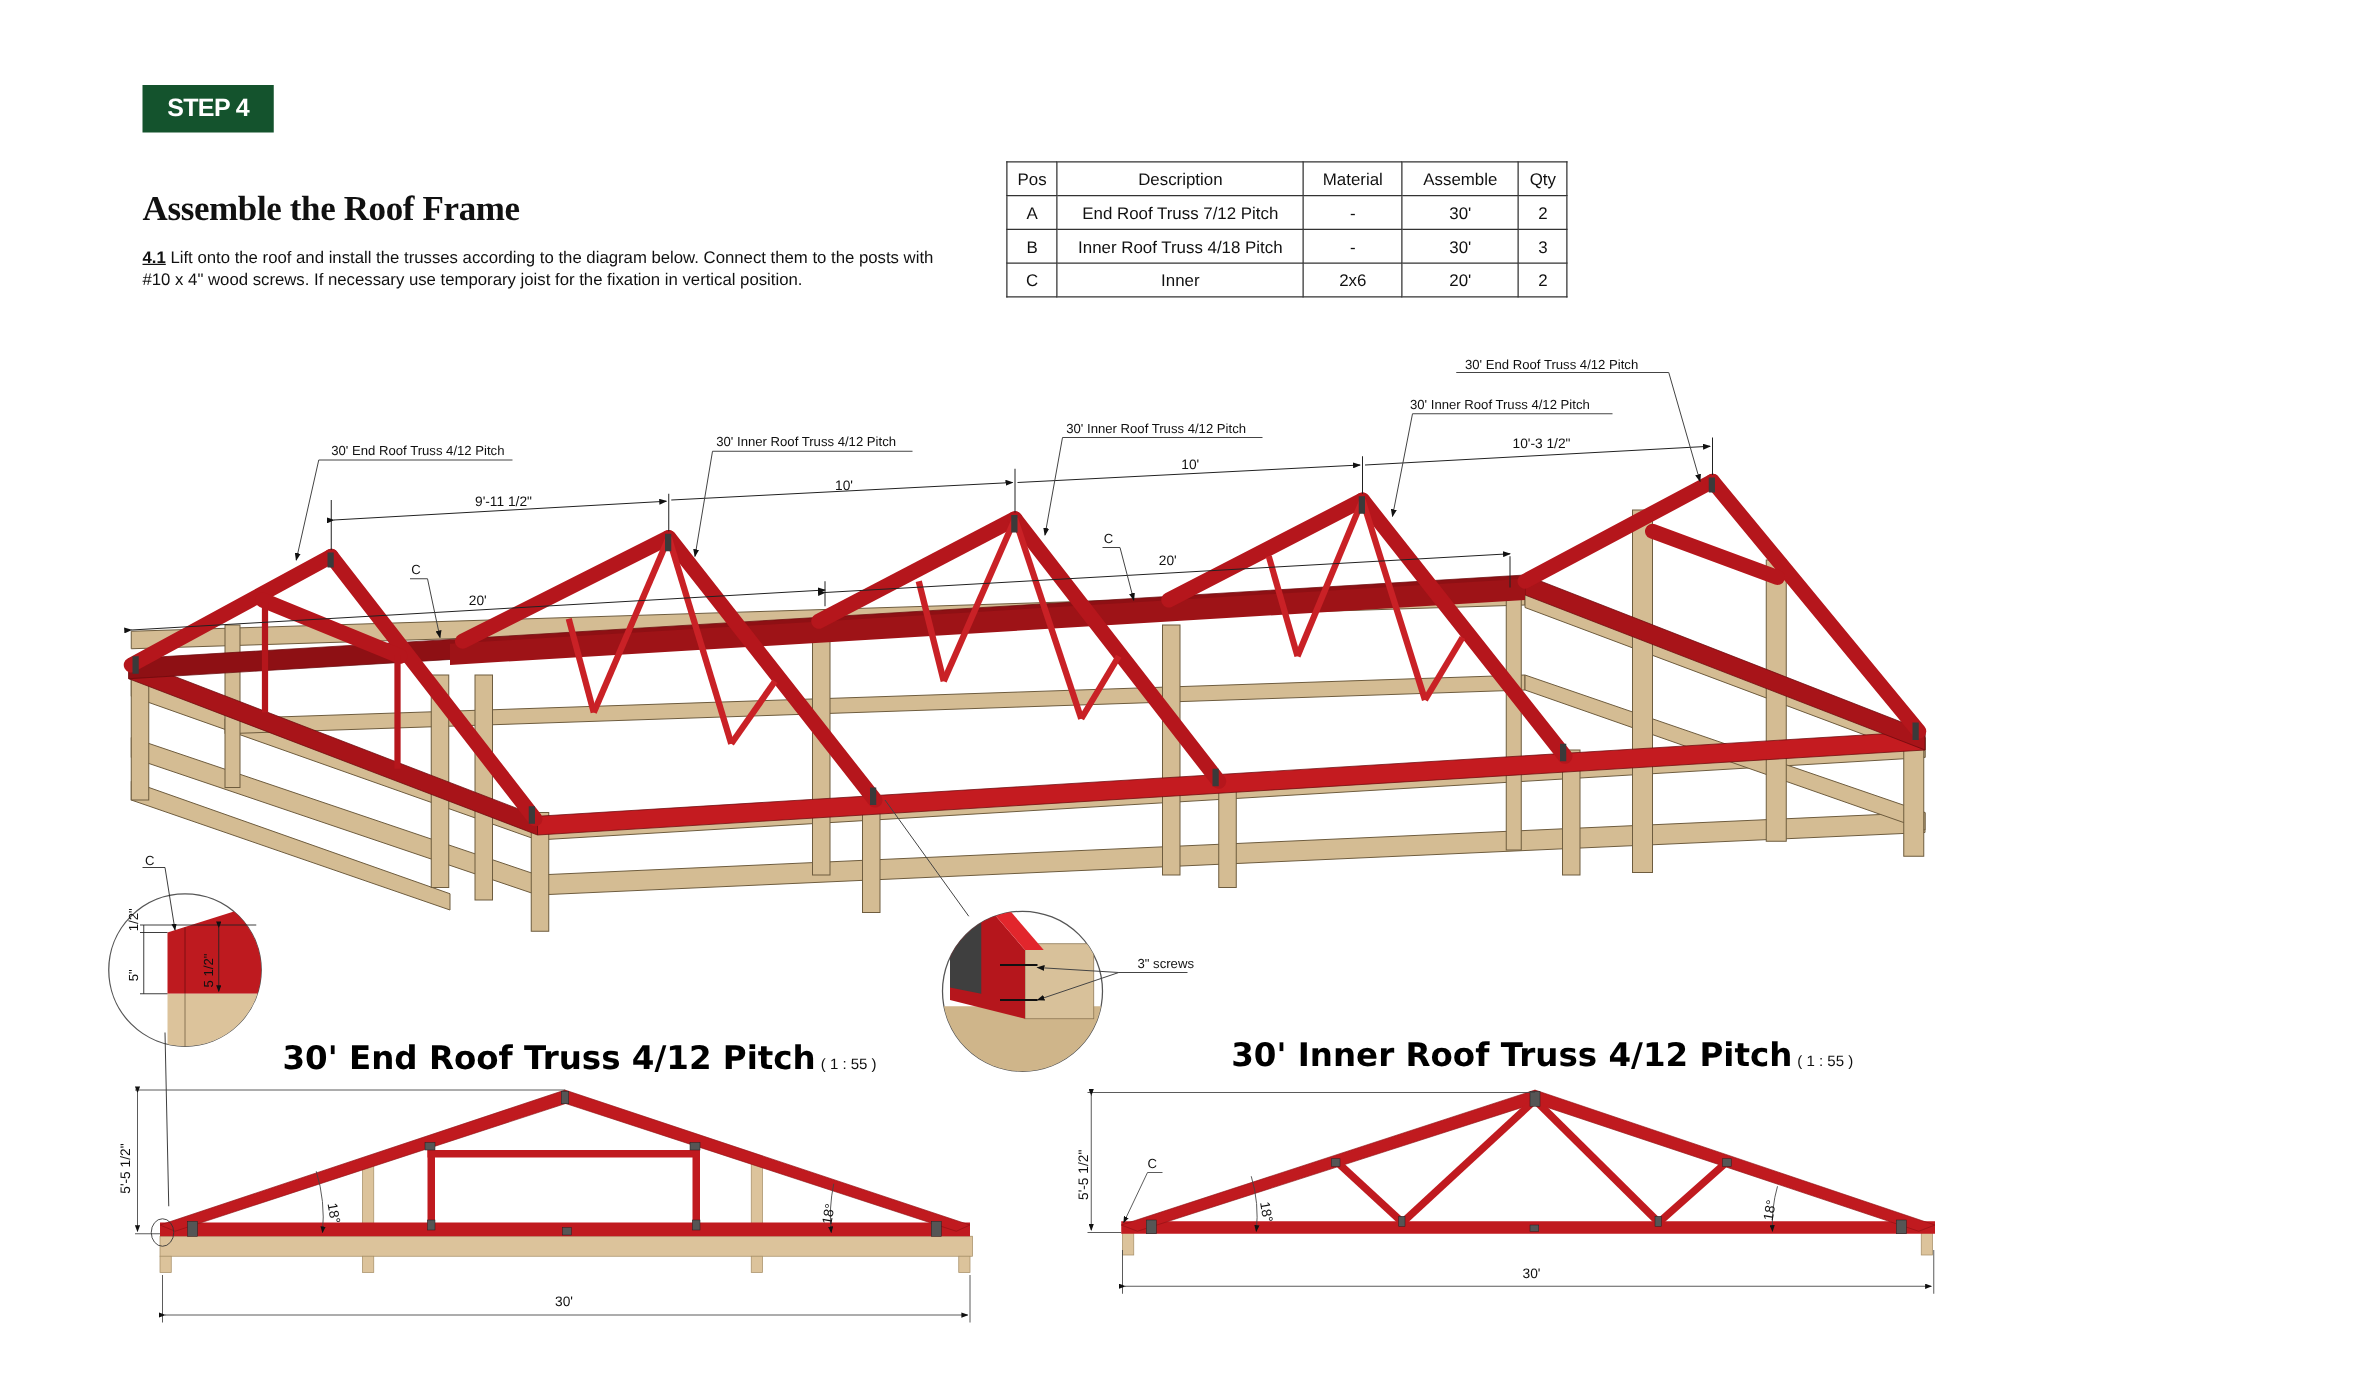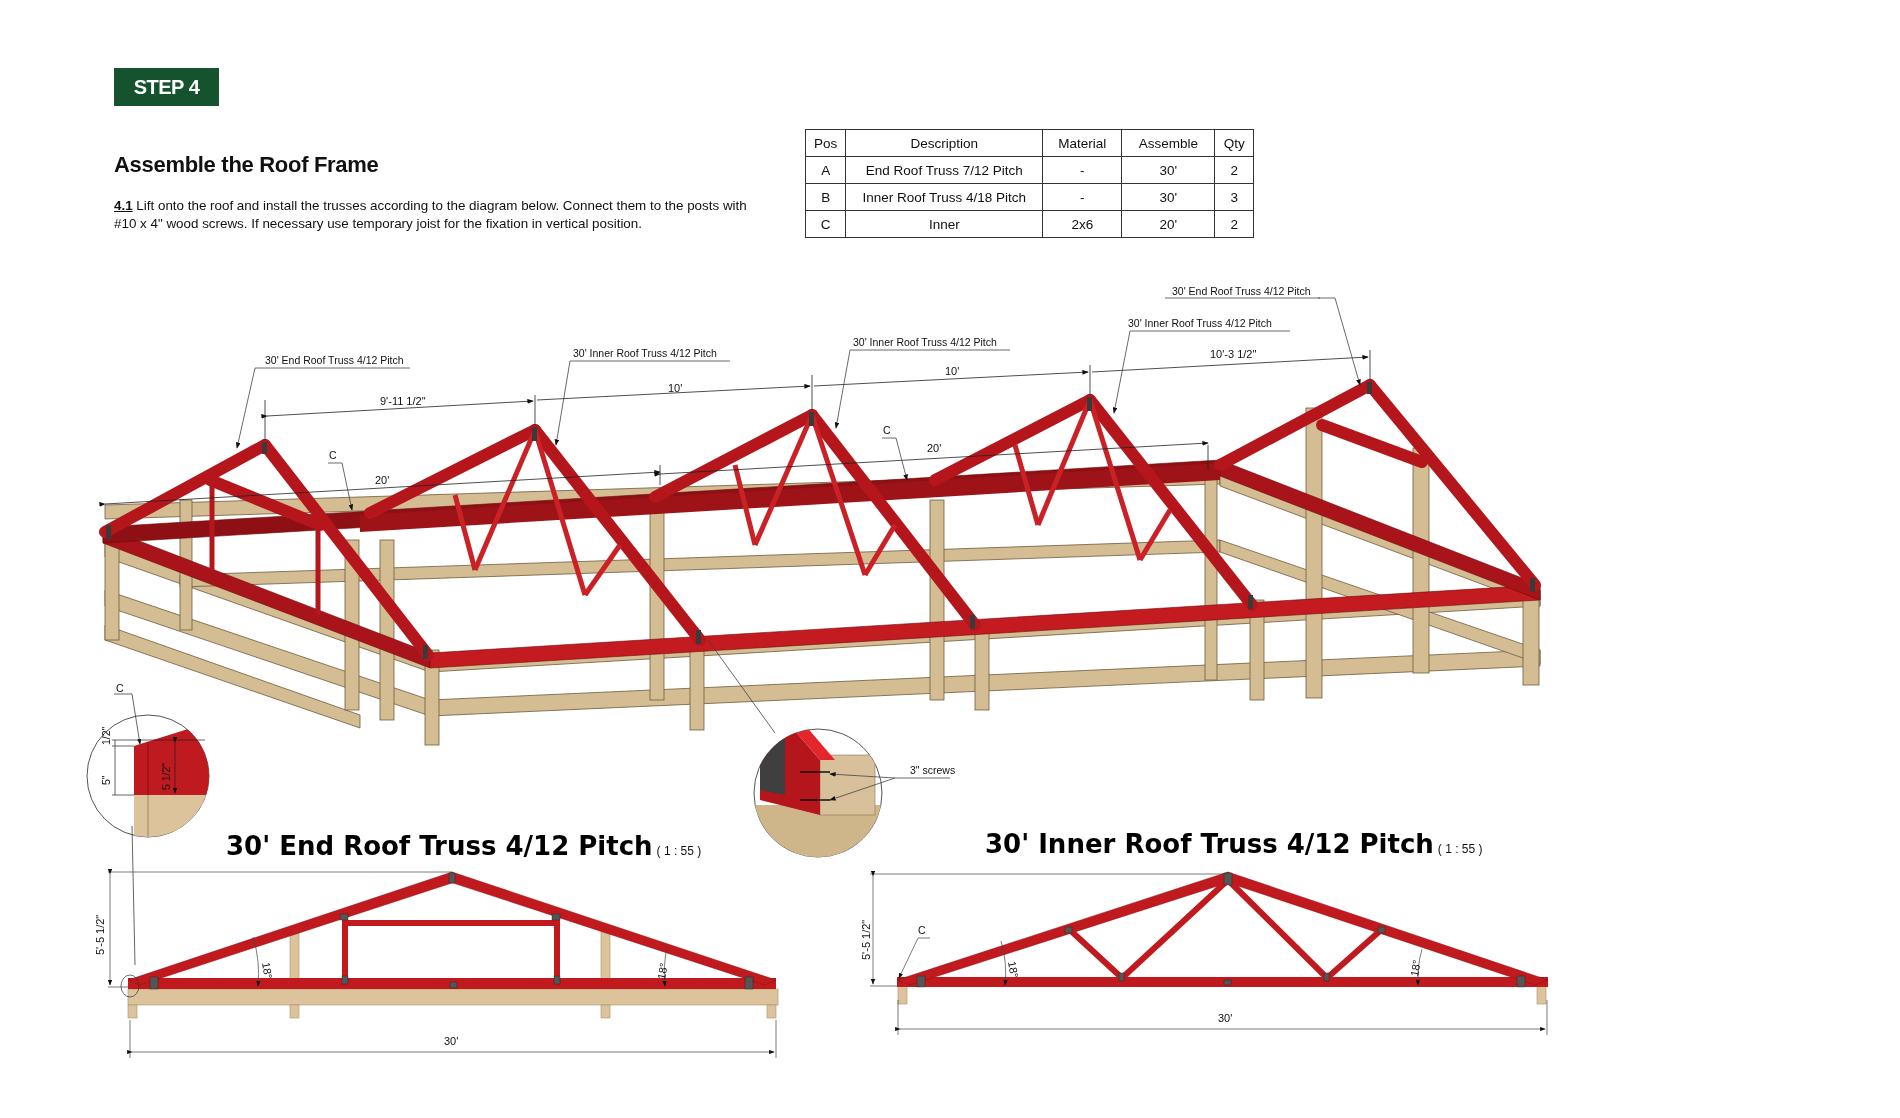--- a/index.html
+++ b/index.html
@@ -1,22 +1,22 @@
 <!DOCTYPE html>
 <html><head>
 <meta charset="utf-8">
 <style>
   html, body { margin: 0; padding: 0; background: #ffffff; }
   body { width: 1900px; height: 1118px; position: relative; overflow: hidden;
          font-family: "Liberation Sans", "DejaVu Sans", sans-serif; color: #111; }
   .step-badge { position: absolute; left: 114px; top: 68px; width: 105px; height: 38px;
     background: #14532d; color: #fff; font-weight: bold; font-size: 20px;
     display: flex; align-items: center; justify-content: center; letter-spacing: -0.5px; }
-  .title { position: absolute; left: 114px; top: 152px; font-size: 22px; font-weight: bold;
-    font-family: Liberation Sans, sans-serif; letter-spacing: -0.3px; }
+  .title { position: absolute; left: 114px; top: 152px; font-size: 28px; font-weight: bold;
+    font-family: Liberation Serif, serif; letter-spacing: -0.3px; }
   .instr { position: absolute; left: 114px; top: 197px; width: 650px; font-size: 13.4px; line-height: 18px; }
   .instr b { font-weight: bold; text-decoration: underline; }
   table.parts { position: absolute; left: 805px; top: 129px; border-collapse: collapse;
     font-size: 13.5px; }
   table.parts th, table.parts td { border: 1.5px solid #333; height: 26px; padding: 0 8px;
     text-align: center; font-weight: normal; }
   svg.drawing { position: absolute; left: 0; top: 0; }
   .lbl { font-family: "Liberation Sans", sans-serif; font-size: 10.5px; fill: #111; }
   .big { font-family: "DejaVu Sans", sans-serif; font-weight: bold; font-size: 26px; fill: #000; }
   .scale { font-family: "Liberation Sans", sans-serif; font-size: 12px; fill: #111; }

